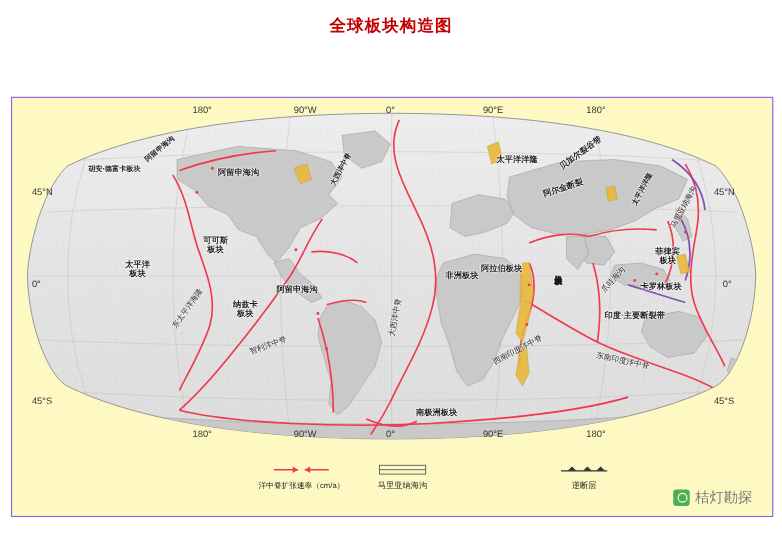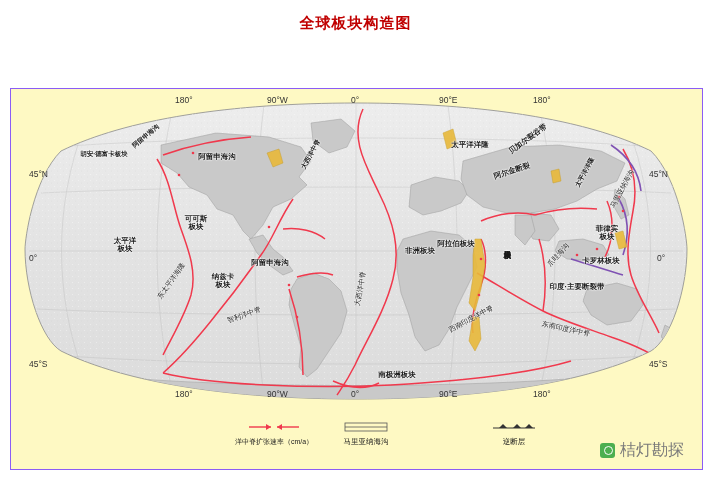--- a/index.html
+++ b/index.html
@@ -94,21 +94,21 @@
     margin-top: 2px;
     white-space: nowrap;
   }
   #watermark {
     position: absolute;
     right: 18px;
     bottom: 8px;
     display: flex;
     align-items: center;
     gap: 5px;
-    font-size: 16px;
+    font-size: 13px;
     color: #7a7a7a;
   }
   #wm-logo {
     width: 15px;
     height: 15px;
     border-radius: 3px;
     background: #4caf50;
     position: relative;
   }
   #wm-logo::after {
@@ -362,21 +362,21 @@
       <div class="legend-swatch">
         <svg width="86" height="16" viewBox="0 0 86 16">
           <rect x="22" y="4" width="42" height="8" fill="none" stroke="#555555" stroke-width="0.8"></rect>
           <path d="M22 8 H 64" stroke="#555555" stroke-width="0.8"></path>
         </svg>
       </div>
       <span class="legend-caption">马里亚纳海沟</span>
     </div>
 
 
-    <div class="legend-item" style="left:460px; top:12px;">
+    <div class="legend-item" style="left:477px; top:12px;">
       <div class="legend-swatch">
         <svg width="86" height="16" viewBox="0 0 86 16">
           <path d="M22 9 H 64" stroke="#333333" stroke-width="1.2"></path>
           <path d="M28 9 l 4 -4 l 4 4 z M 42 9 l 4 -4 l 4 4 z M 54 9 l 4 -4 l 4 4 z" fill="#333333"></path>
         </svg>
       </div>
       <span class="legend-caption">逆断层</span>
     </div>
 
   </div>

